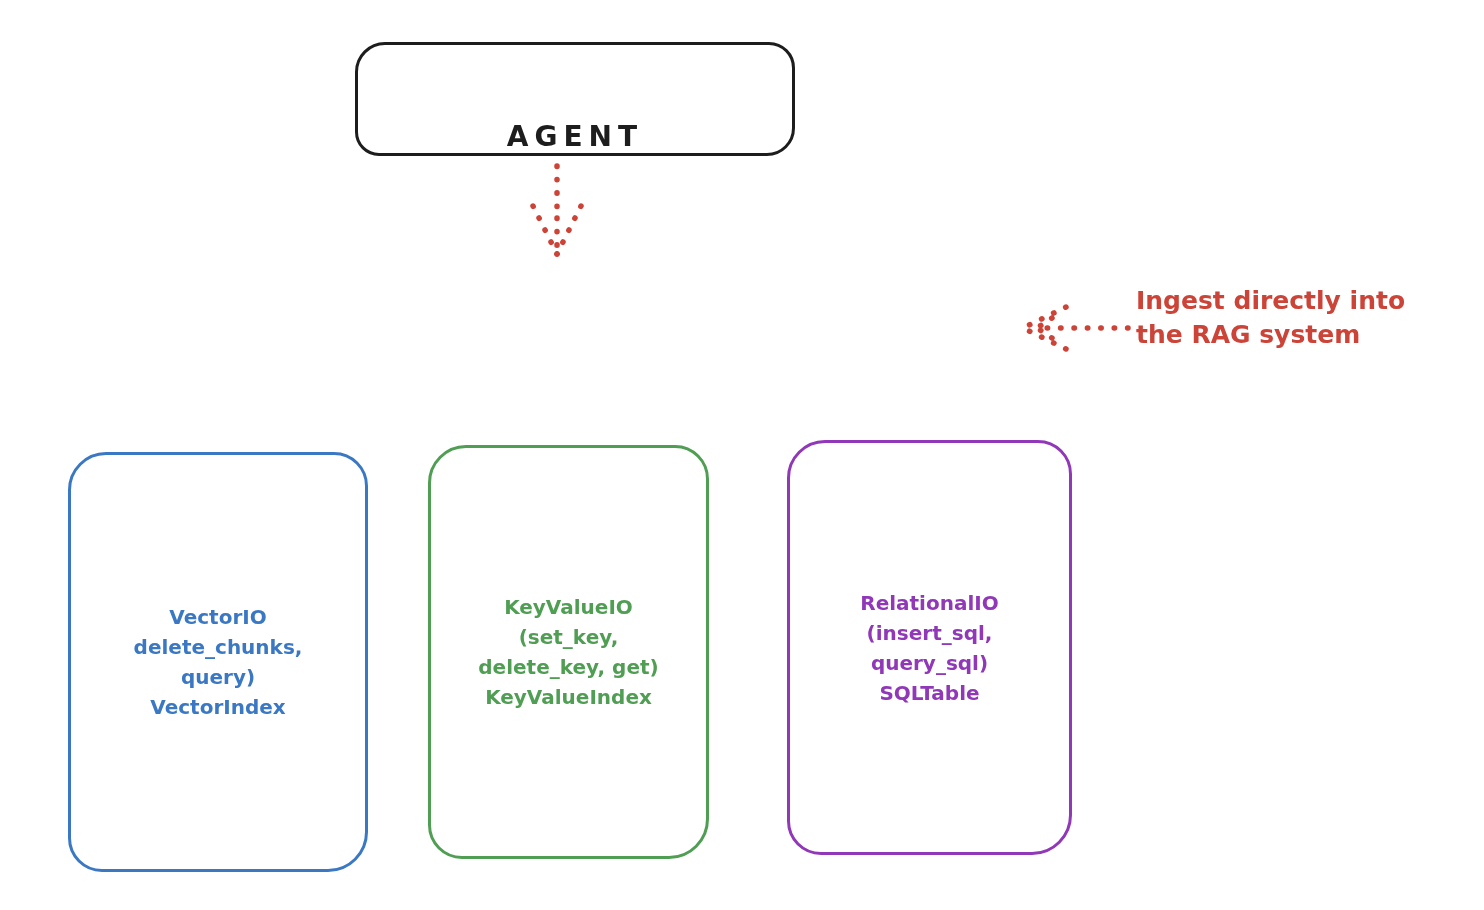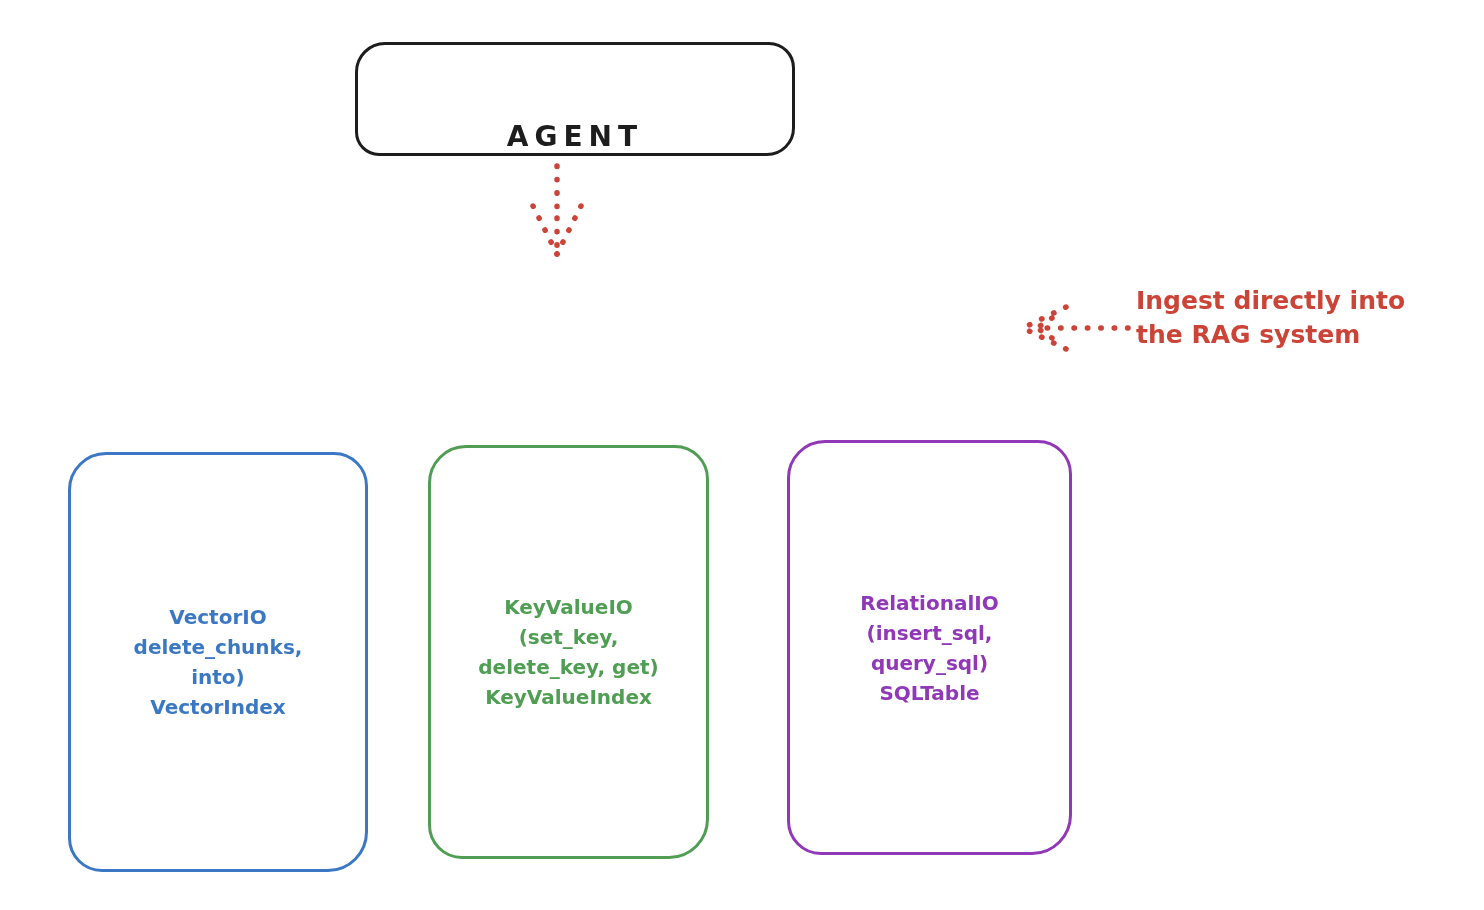--- a/index.html
+++ b/index.html
@@ -126,21 +126,21 @@
   </svg>
 
   <div class="annotation-text">
     <div>Ingest directly into</div>
     <div>the RAG system</div>
   </div>
 
   <div class="box backend-box vector-box">
     <div>VectorIO</div>
     <div>delete_chunks,</div>
-    <div>into)</div>
+    <div>query)</div>
     <div class="index-label">VectorIndex</div>
   </div>
 
   <div class="box backend-box keyvalue-box">
     <div>KeyValueIO</div>
     <div>(set_key,</div>
     <div>delete_key, get)</div>
     <div class="index-label">KeyValueIndex</div>
   </div>
 

